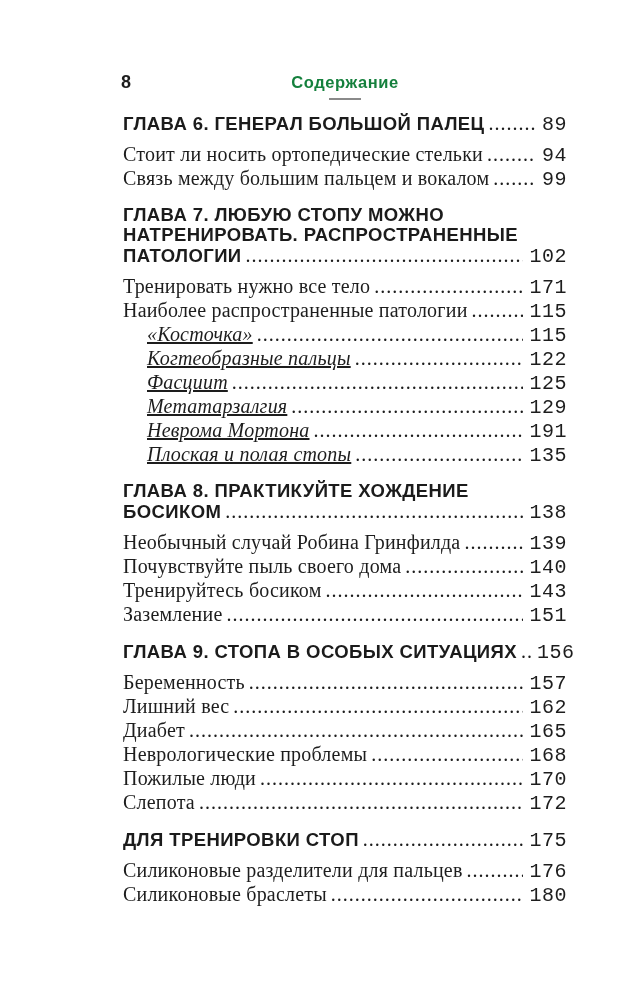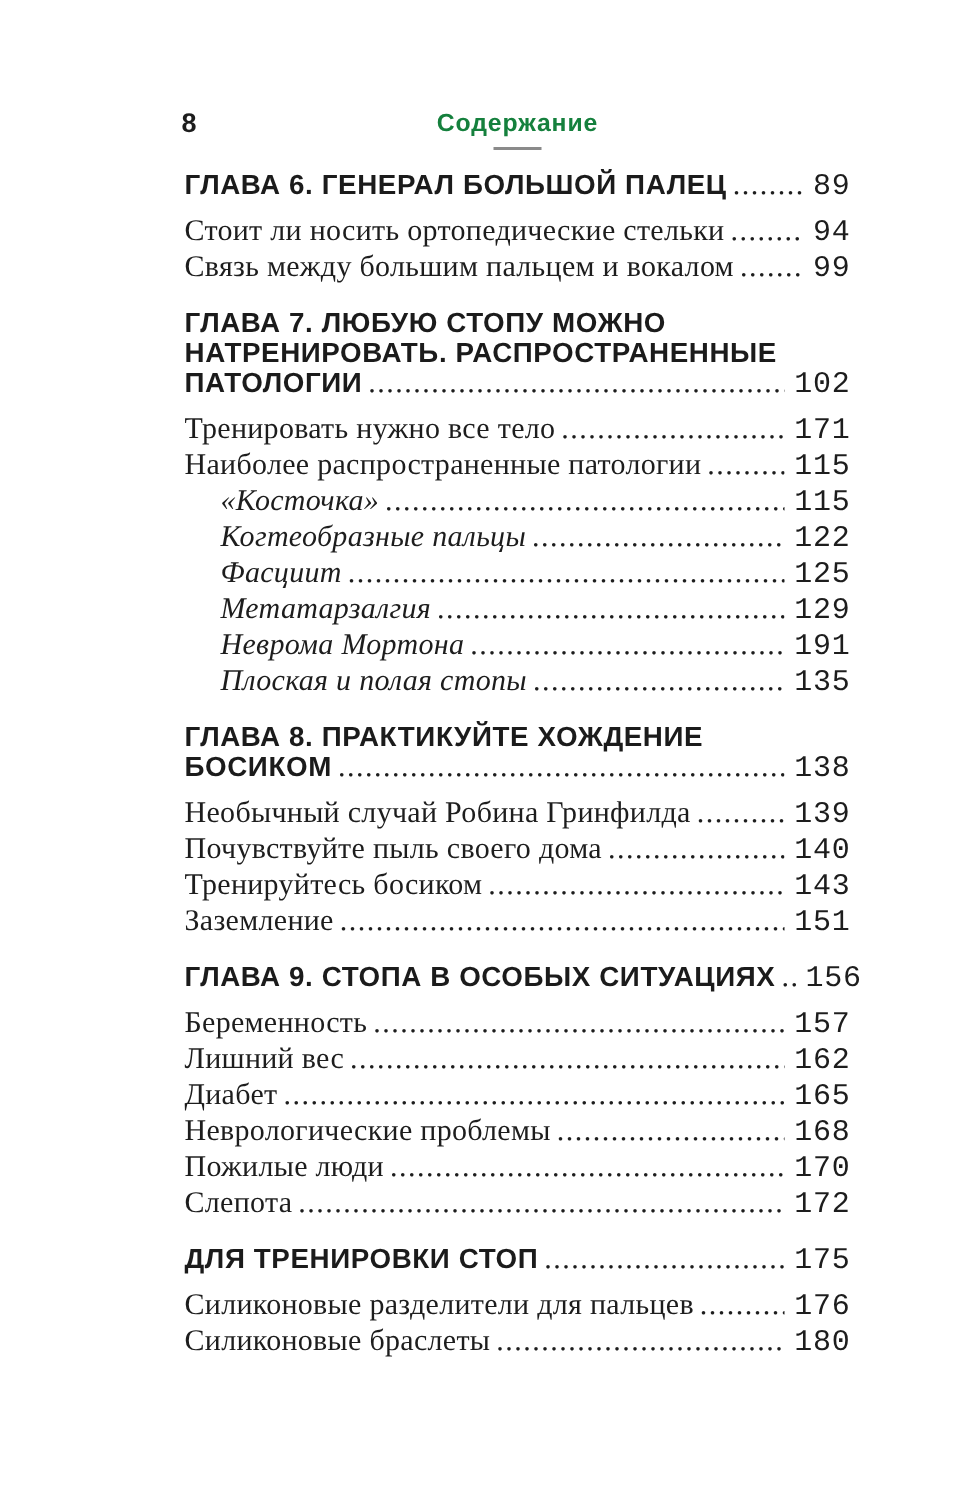--- a/index.html
+++ b/index.html
@@ -72,21 +72,21 @@
   .row {
     display: flex;
     align-items: baseline;
   }
   .entry {
     font-size: 20px;
     line-height: 22px;
     letter-spacing: 0.2px;
   }
   .entry.italic { padding-left: 24px; }
-  .entry.italic .label { font-style: italic; }
+  .entry.italic .label { font-style: italic; text-decoration: underline; }
 
   .label {
     flex: 0 1 auto;
     white-space: nowrap;
   }
   .dots {
     flex: 1 1 auto;
     overflow: hidden;
     white-space: nowrap;
     min-width: 10px;

